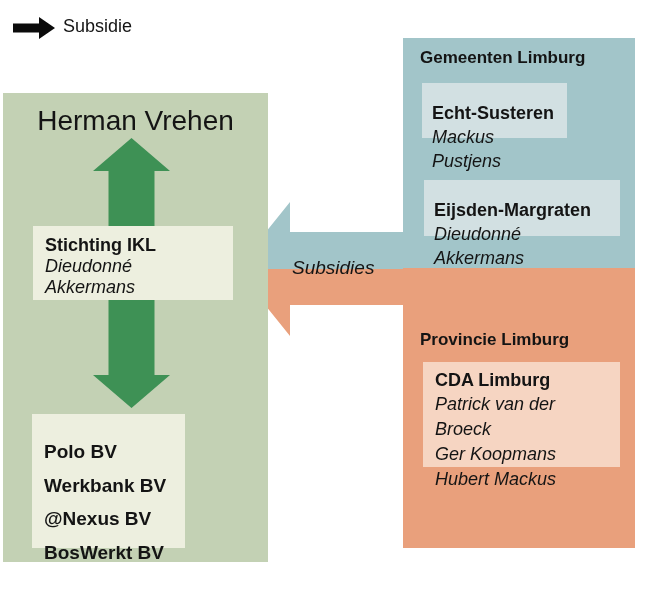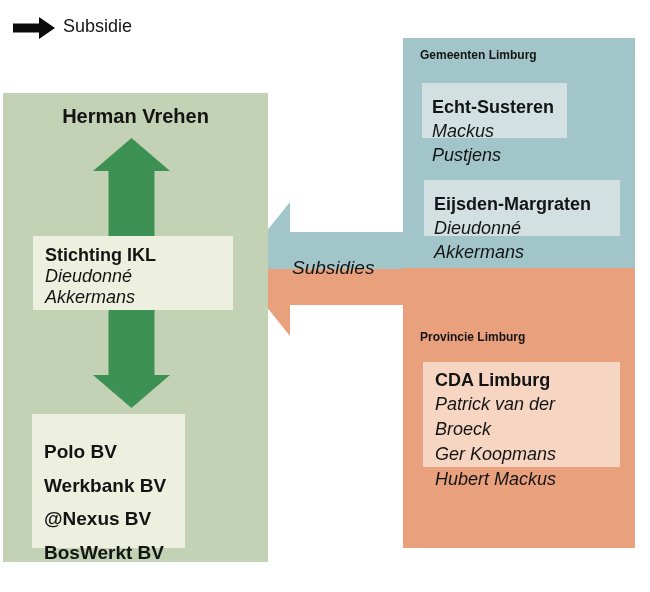--- a/index.html
+++ b/index.html
@@ -5,33 +5,33 @@
   html,body{margin:0;padding:0;background:#fff;}
   #canvas{
     position:relative;width:650px;height:592px;background:#ffffff;
     font-family:"Liberation Sans",sans-serif;color:#141414;overflow:hidden;border-radius:6px;
   }
   .abs{position:absolute;}
   
   #legend-label{left:63px;top:16px;font-size:18px;}
   
   #herman-panel{left:3px;top:93px;width:265px;height:469px;background:#c3d1b4;}
-  #herman-title{left:0;top:12px;width:265px;text-align:center;font-size:20px;font-weight:bold;}
+  #herman-title{left:0;top:12px;width:265px;text-align:center;font-size:28px;font-weight:normal;}
   #ownership-arrow{left:88px;top:45px;}
   .card{background:#edefdf;box-sizing:border-box;}
-  #ikl-card{left:30px;top:143px;width:200px;height:74px;padding:9px 12px;display:flex;flex-direction:column;justify-content:space-between;}
+  #ikl-card{left:30px;top:133px;width:200px;height:74px;padding:9px 12px;display:flex;flex-direction:column;justify-content:space-between;}
   .org-bold{font-size:18px;font-weight:bold;}
   .person{font-size:18px;font-style:italic;}
   #companies-card{left:29px;top:321px;width:153px;height:134px;padding:21px 12px;}
   .company{font-size:19px;font-weight:bold;line-height:33.5px;white-space:nowrap;}
   
   #gemeenten-panel{left:403px;top:38px;width:232px;height:230px;background:#a2c5c9;}
-  .panel-header{font-size:12px;font-weight:bold;}
+  .panel-header{font-size:17px;font-weight:bold;}
   #gemeenten-header{left:17px;top:10px;}
-  .blue-card{background:#d2e0e2;box-sizing:border-box;padding:12px 10px;}
+  .blue-card{background:#d2e0e2;box-sizing:border-box;padding:18px 10px;}
   #echt-card{left:19px;top:45px;width:145px;height:55px;}
   #eijsden-card{left:21px;top:142px;width:196px;height:56px;}
   .blue-card .org-bold,.orange-card .org-bold{line-height:24px;}
   .blue-card .person{line-height:24px;}
   
   #provincie-panel{left:403px;top:268px;width:232px;height:280px;background:#e9a07c;}
   #provincie-header{left:17px;top:62px;}
   .orange-card{background:#f6d5c2;box-sizing:border-box;padding:6px 12px;}
   #cda-card{left:20px;top:94px;width:197px;height:105px;}
   #cda-card .person{line-height:25px;}

